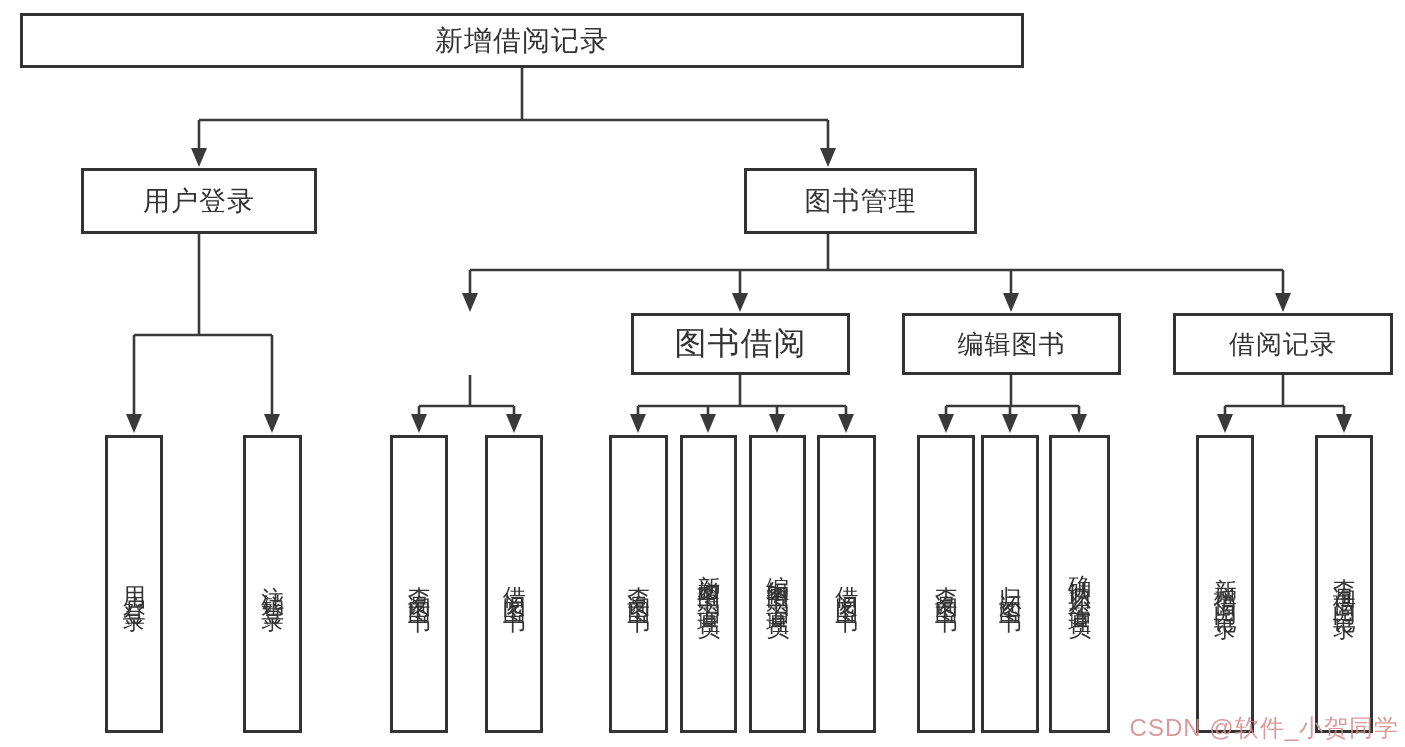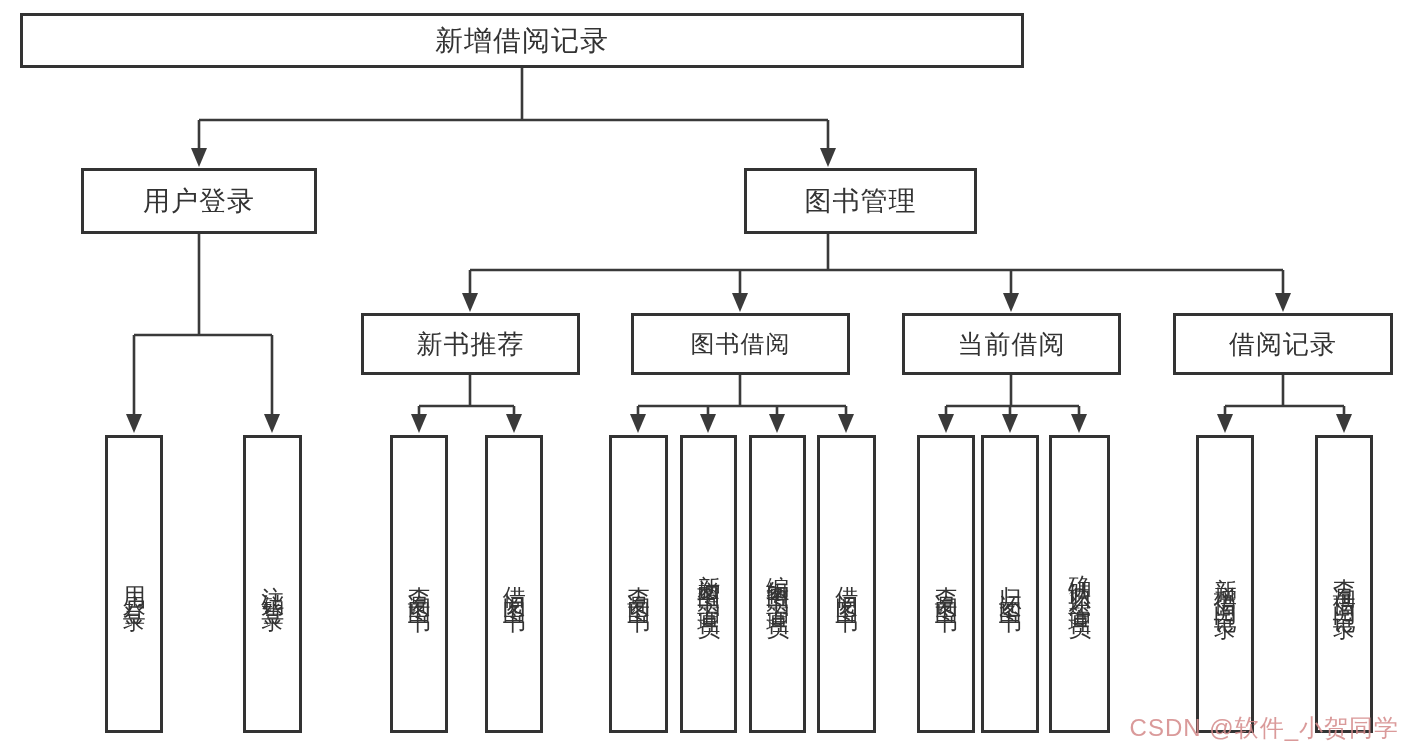--- a/index.html
+++ b/index.html
@@ -72,28 +72,25 @@
     <span class="h-label">新增借阅记录</span>
   </div>
 
   <div class="box" style="left:81px;top:168px;width:236px;height:66px;">
     <span class="h-label">用户登录</span>
   </div>
   <div class="box" style="left:712px;top:168px;width:233px;height:66px;margin-left:32px;">
     <span class="h-label">图书管理</span>
   </div>
 
-  <div class="box" style="left:361px;top:313px;width:219px;height:62px;">
-    <span class="h-label" style="font-size:26px;">新书推荐</span>
-  </div>
   <div class="box" style="left:631px;top:313px;width:219px;height:62px;">
-    <span class="h-label" style="font-size:24px;">图书借阅</span>
+    <span class="h-label" style="font-size:32px;">图书借阅</span>
   </div>
   <div class="box" style="left:902px;top:313px;width:219px;height:62px;">
-    <span class="h-label" style="font-size:26px;">当前借阅</span>
+    <span class="h-label" style="font-size:26px;">编辑图书</span>
   </div>
   <div class="box" style="left:1173px;top:313px;width:220px;height:62px;">
     <span class="h-label" style="font-size:26px;">借阅记录</span>
   </div>
 
   <div class="box" style="left:105px;top:435px;width:58px;height:298px;">
     <span class="vtext">用户登录</span>
   </div>
   <div class="box" style="left:243px;top:435px;width:59px;height:298px;">
     <span class="vtext">注销登录</span>

